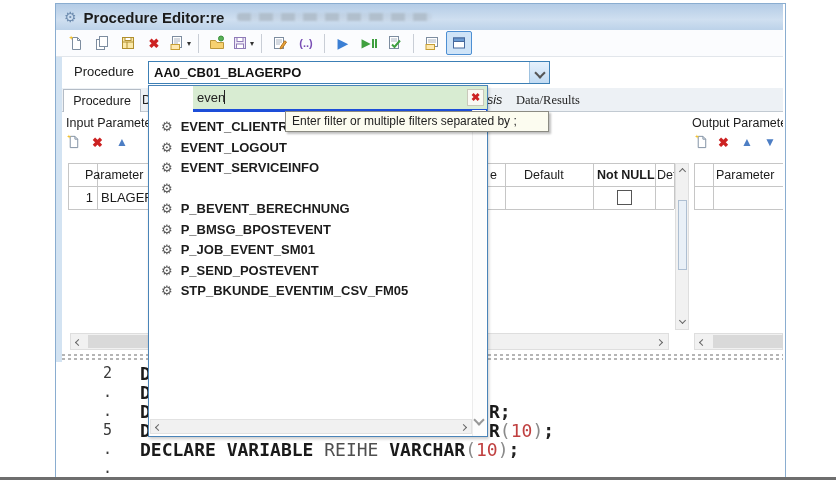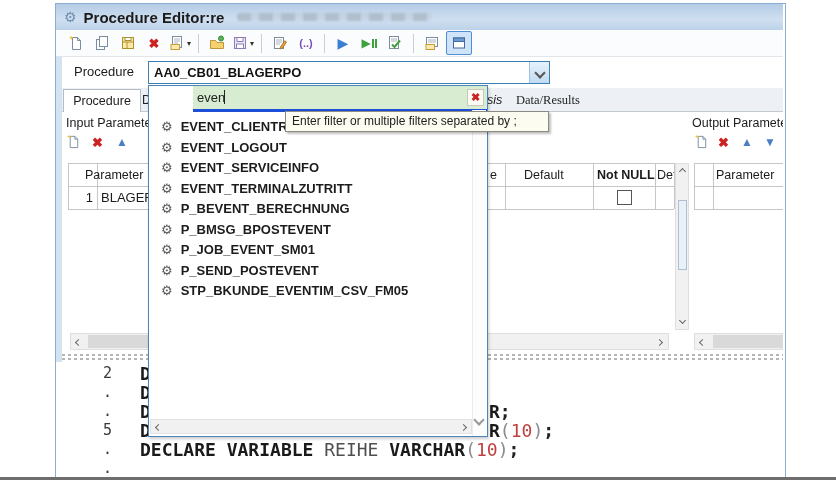--- a/index.html
+++ b/index.html
@@ -316,21 +316,20 @@
     <div class="dd-item" style="top:51px;">
         <span class="dd-gear">⚙</span>
         <span class="dd-label">EVENT_LOGOUT</span>
       </div>
     <div class="dd-item" style="top:71px;">
         <span class="dd-gear">⚙</span>
         <span class="dd-label">EVENT_SERVICEINFO</span>
       </div>
     <div class="dd-item" style="top:92px;">
         <span class="dd-gear">⚙</span>
-        <span class="dd-label">EVENT_TERMINALZUTRITT</span>
       </div>
     <div class="dd-item" style="top:112px;">
         <span class="dd-gear">⚙</span>
         <span class="dd-label">P_BEVENT_BERECHNUNG</span>
       </div>
     <div class="dd-item" style="top:133px;">
         <span class="dd-gear">⚙</span>
         <span class="dd-label">P_BMSG_BPOSTEVENT</span>
       </div>
     <div class="dd-item" style="top:153px;">

